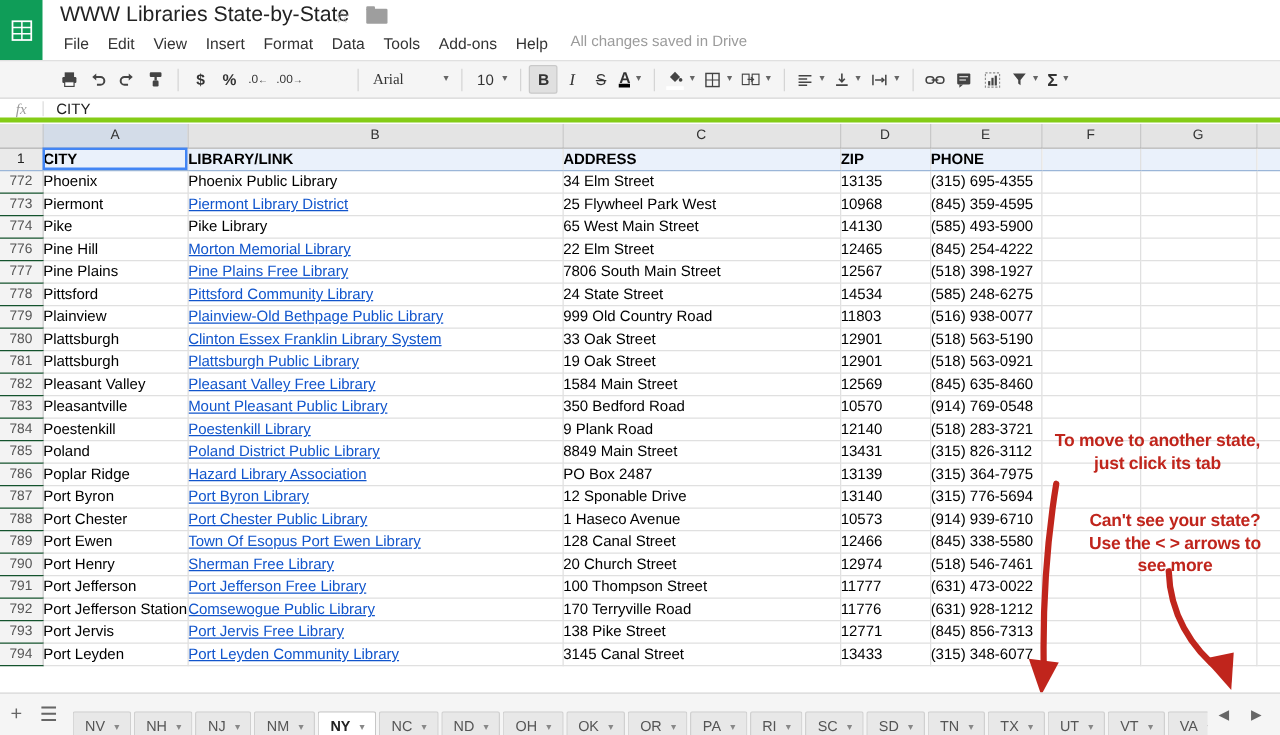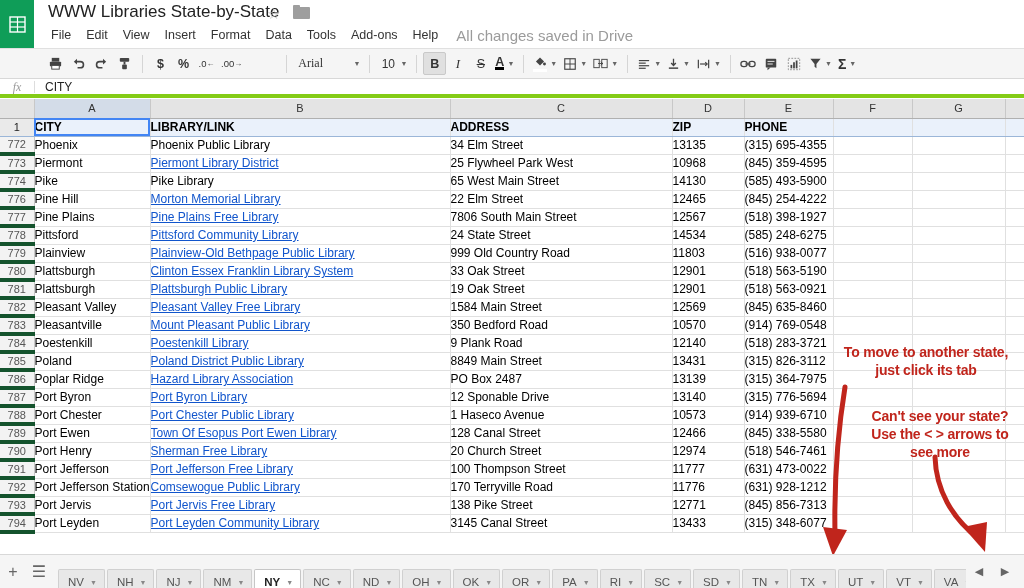--- a/index.html
+++ b/index.html
@@ -20,26 +20,26 @@
   }
   .app-icon svg { display:block; }
   .doc-title {
     position:absolute; left:48px; top:2px;
     font-size:17px; color:#222; letter-spacing:0px; white-space:nowrap;
   }
   .star-icon { position:absolute; left:267px; top:6px; font-size:15px; color:#bdbdbd; line-height:1; }
   .folder-icon { position:absolute; left:293px; top:5px; width:17px; height:14px; }
   .folder-icon .tab { position:absolute; left:0; top:0; width:7px; height:3px; background:#9e9e9e; border-radius:1px 1px 0 0;}
   .folder-icon .body { position:absolute; left:0; top:2px; width:17px; height:12px; background:#9e9e9e; border-radius:1px;}
-  .menubar { position:absolute; left:44px; top:26px; display:flex; align-items:center; }
+  .menubar { position:absolute; left:44px; top:26px; display:flex; }
   .menu-item {
     font-size:12.5px; color:#333; padding:2px 7px; margin-right:1px;
     cursor:pointer; white-space:nowrap; border-radius:2px;
   }
-  .save-status { font-size:15px; color:#9b9b9b; margin-left:10px; white-space:nowrap; }
+  .save-status { font-size:12px; color:#9b9b9b; margin-left:10px; white-space:nowrap; }
 
   
   .toolbar {
     position:absolute; left:0; top:48px; width:1024px; height:31px;
     background:#f5f5f5; border-top:1px solid #e0e0e0; border-bottom:1px solid #d8d8d8;
     display:flex; align-items:center; padding-left:44px;
   }
   .tb { display:flex; align-items:center; justify-content:center;
         height:23px; min-width:23px; padding:0 3px; cursor:pointer; color:#333;
         font-size:12px; border-radius:2px; }
@@ -71,21 +71,21 @@
   table.sheet td, table.sheet th { padding:0; margin:0; }
 
   .colhdr th {
     height:19px; background:#e4e4e4; border-right:1px solid #c8c8c8; border-bottom:1px solid #b0b0b0;
     font-size:11px; font-weight:normal; color:#333; text-align:center; vertical-align:middle;
   }
   .colhdr th.corner { background:#e4e4e4; border-right:1px solid #c8c8c8; }
   .colhdr th.sel { background:#d3dce8; }
 
   td.rowhdr {
-    width:34px; background:#f3f3f3; border-right:1px solid #c8c8c8; border-bottom:4px solid #14532d;
+    width:34px; background:#f3f3f3; border-right:1px solid #c8c8c8; border-bottom:1px solid #14532d;
     font-size:11px; color:#555; text-align:center; vertical-align:middle;
   }
   td.rowhdr.sel { background:#d3dce8; color:#222; }
   td.cell {
     height:18px; border-right:1px solid #e0e0e0; border-bottom:1px solid #e0e0e0;
     font-size:12px; color:#000; padding:0 0 0 4px; vertical-align:middle;
     white-space:nowrap; overflow:hidden;
   }
   tr.hdrrow td.cell { font-weight:bold; background:#eaf1fb; border-bottom:1px solid #9bb6d8; }
   tr.hdrrow td.rowhdr { background:#eaeaea; border-bottom:1px solid #9bb6d8; }

